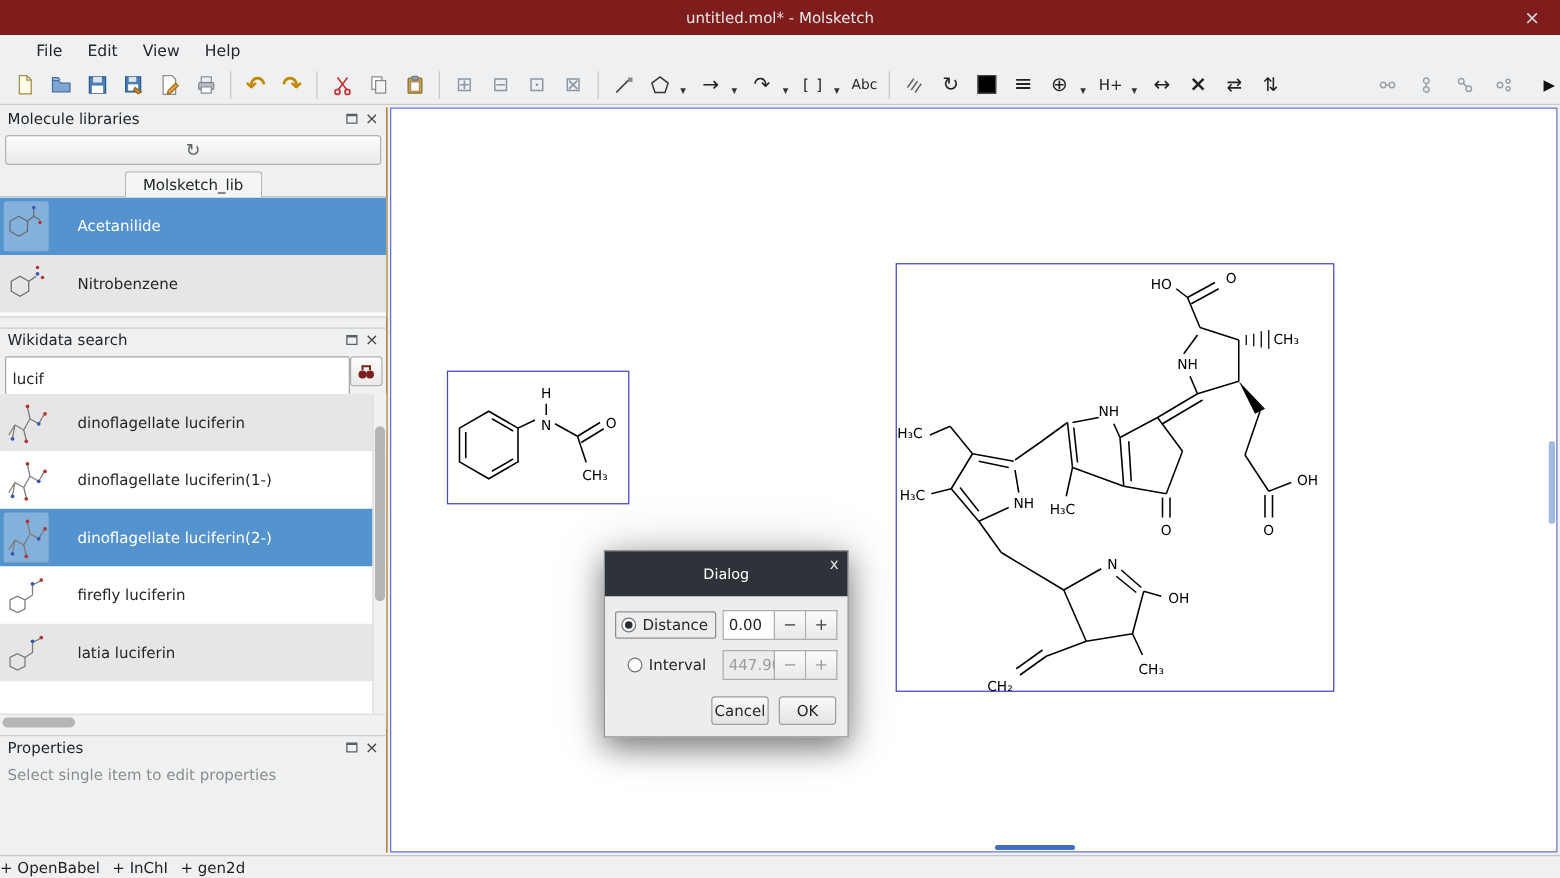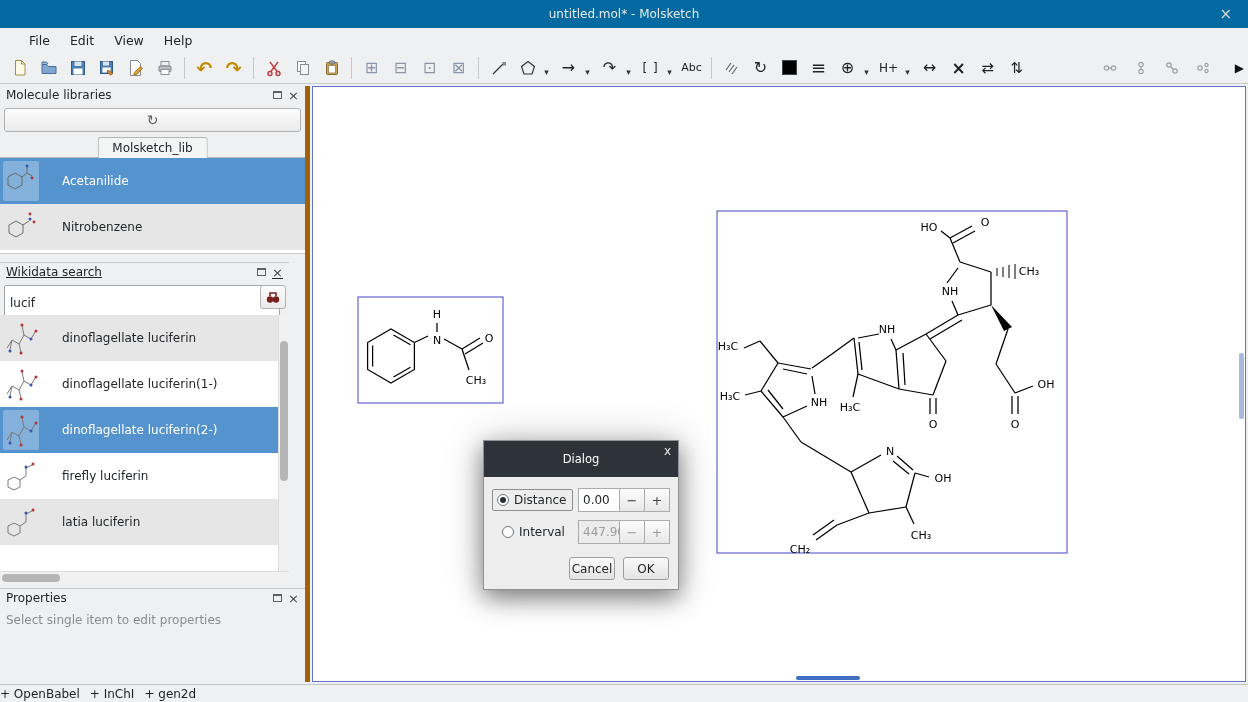--- a/index.html
+++ b/index.html
@@ -1,21 +1,21 @@
 <!DOCTYPE html>
 <html><head>
 <meta charset="utf-8">
 <style>
   * { margin:0; padding:0; box-sizing:border-box; }
   html,body { width:1248px; height:702px; overflow:hidden; background:#eff0f1;
               font-family:"DejaVu Sans","Liberation Sans",sans-serif; font-size:12px; color:#232629; }
   .app { position:relative; width:1248px; height:702px; }
 
   
-  .titlebar { position:absolute; left:0; top:0; right:0; height:28px; background:#0369a1;
+  .titlebar { position:absolute; left:0; top:0; right:0; height:28px; background:#7f1d1d;
               display:flex; align-items:center; justify-content:center; }
   .titlebar .title { color:#e8e8e8; font-size:12px; }
   .tb-close { position:absolute; right:10px; top:0; height:28px; display:flex; align-items:center;
               color:#d6d6d6; font-size:15px; padding:0 6px; cursor:default; }
 
   
   .menubar { position:absolute; left:0; top:28px; right:0; height:24px; background:#eff0f1;
              display:flex; align-items:center; padding-left:19px; }
   .menuitem { padding:3px 10px; font-size:12.5px; }
 
@@ -45,21 +45,21 @@
   .swatch { width:15px; height:15px; background:#000; border:1px solid #444; display:block; }
   .right-tools { margin-left:auto; display:flex; gap:4px; margin-right:26px; }
   .overflow-btn { position:absolute; right:4px; top:0; height:32px; display:flex; align-items:center;
                   font-size:12px; color:#111; background:transparent; border:none; }
 
   
   .main { position:absolute; left:0; top:84px; right:0; height:600px; }
 
   
   .sidebar { position:absolute; left:0; top:2px; bottom:2px; width:310px; background:#eff0f1;
-             border-right:5px solid #a16207; }
+             border-right:1px solid #a16207; }
   .phead { height:18px; display:flex; align-items:center; padding:0 6px; gap:6px; }
   .phead .ptitle { flex:1; font-size:12px; color:#232629; }
   .float-ic { width:9px; height:8px; border:1px solid #5a5f63; border-top:2px solid #5a5f63; display:block; }
   .pclose { font-size:13px; color:#444; line-height:1; }
 
   .sec-lib { position:absolute; left:0; right:0; top:0; height:172px; }
   .refresh-btn { position:absolute; left:4px; right:4px; top:22px; height:24px;
                  background:linear-gradient(#fdfdfd,#eaeaea); border:1px solid #b2b2b2; border-radius:3px;
                  display:flex; align-items:center; justify-content:center; font-size:14px; color:#5f6569; }
   .tabbar { position:absolute; left:0; right:0; top:50px; height:22px; border-bottom:1px solid #b6b6b6; }
@@ -69,21 +69,21 @@
   .liblist { position:absolute; left:0; right:0; top:72px; height:96px; background:#fff;
              border-bottom:1px solid #cbcbcb; overflow:hidden; }
 
   .mitem { height:46px; display:flex; align-items:center; gap:23px; padding-left:3px; color:#232629; }
   .mitem.alt { background:#e6e6e6; }
   .mitem.sel { background:#5493ce; color:#fff; }
   .mitem .thumb { width:36px; height:40px; flex:0 0 36px; }
   .mitem.sel .thumb { background:rgba(255,255,255,.28); border-radius:2px; }
   .mitem .ilabel { font-size:12px; }
 
-  .sec-wd { position:absolute; left:0; right:16px; top:176px; height:320px; border-top:1px solid #cbcbcb;text-decoration:underline; }
+  .sec-wd { position:absolute; left:0; right:0; top:176px; height:320px; border-top:1px solid #cbcbcb; }
   .searchrow { position:absolute; left:0; right:0; top:21px; height:26px; }
   .search-input { position:absolute; left:4px; top:1px; height:36px; width:276px; border:1px solid #a2a6a9;
                   border-radius:2px; background:#fff; padding:0 5px; font-family:inherit; font-size:12px; color:#232629; }
   .search-btn { position:absolute; right:3px; top:1px; width:26px; height:24px;
                 background:linear-gradient(#fdfdfd,#eaeaea); border:1px solid #b2b2b2; border-radius:3px;
                 display:flex; align-items:center; justify-content:center; }
   .wdlist { position:absolute; left:0; right:0; top:52px; height:256px; background:#fff; overflow:hidden; }
   .vscroll { position:absolute; right:0; top:0; bottom:0; width:11px; background:#f1f1f1; border-left:1px solid #dcdcdc; }
   .vthumb { position:absolute; left:1px; width:8px; top:26px; height:140px; background:#b5b5b5; border-radius:4px; }
   .hscroll { position:absolute; left:0; right:0; top:308px; height:12px; background:#f1f1f1; border-top:1px solid #dcdcdc; }

